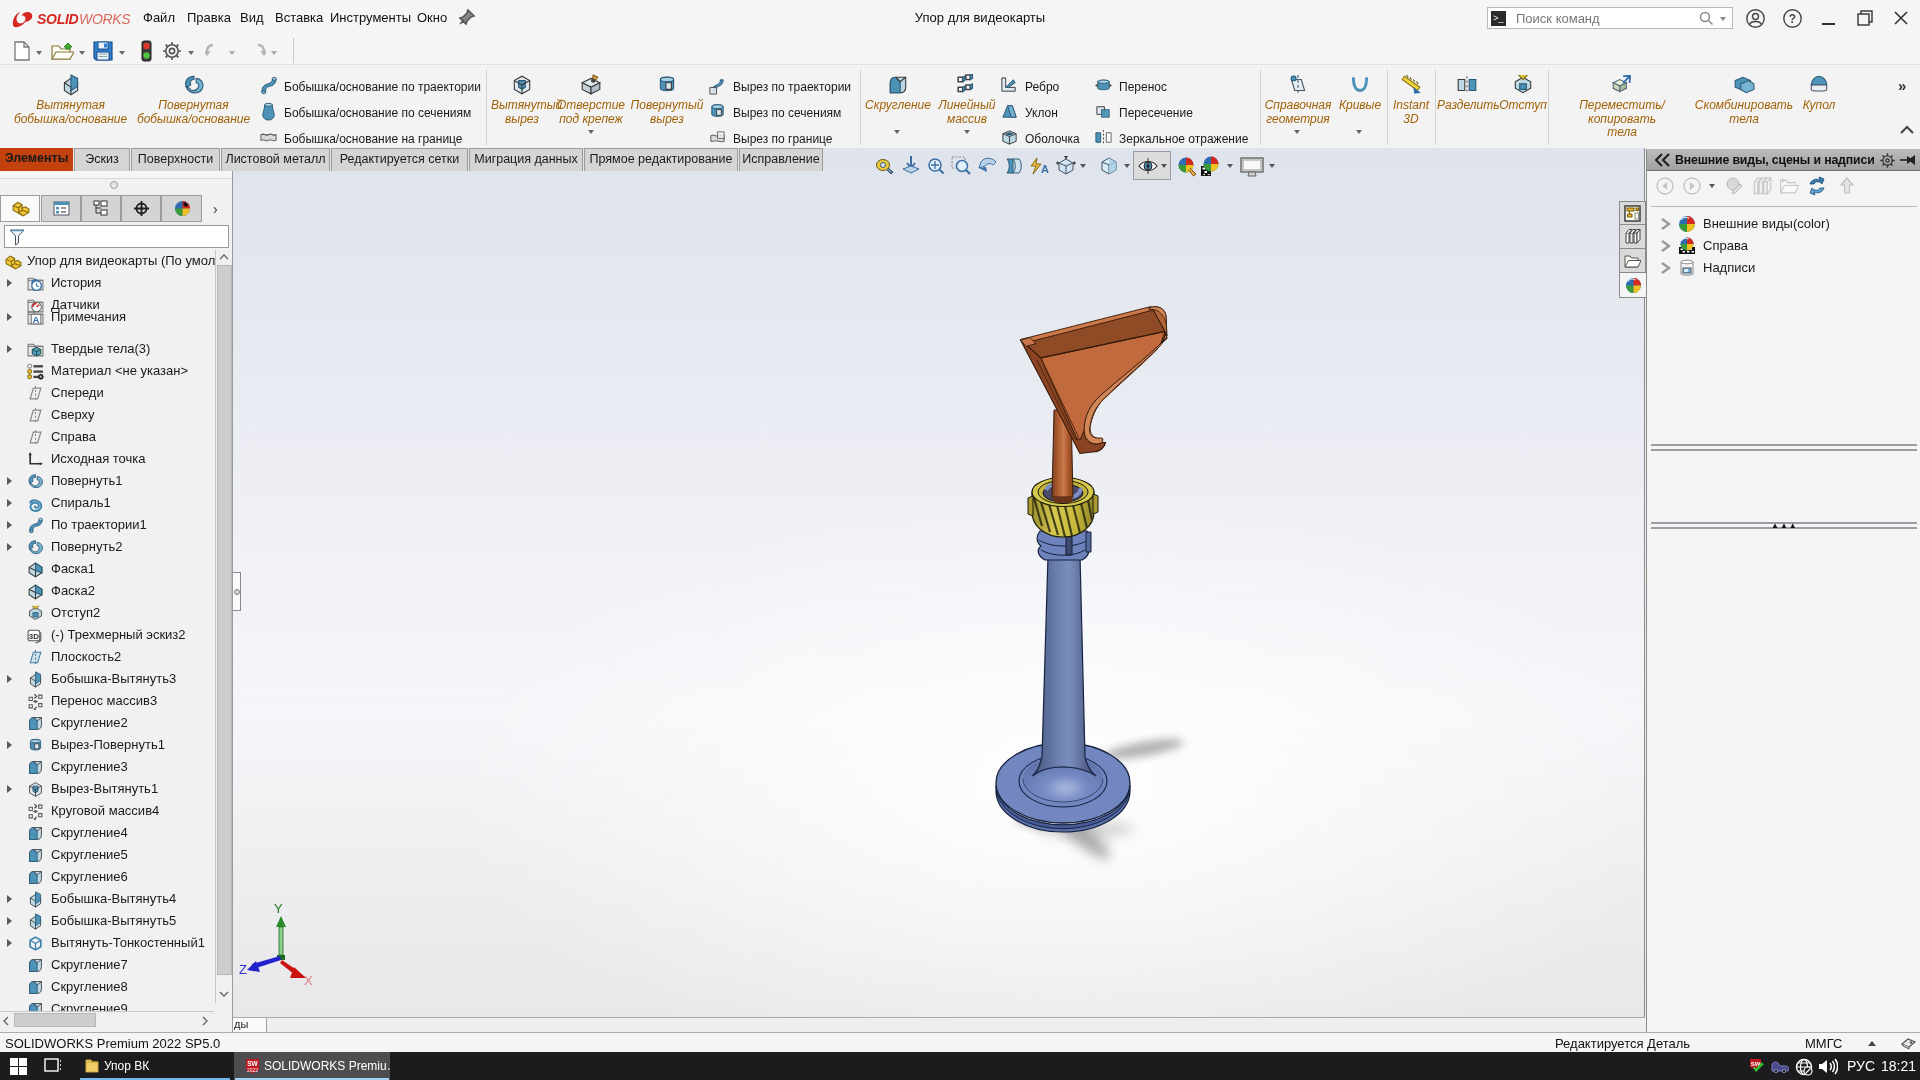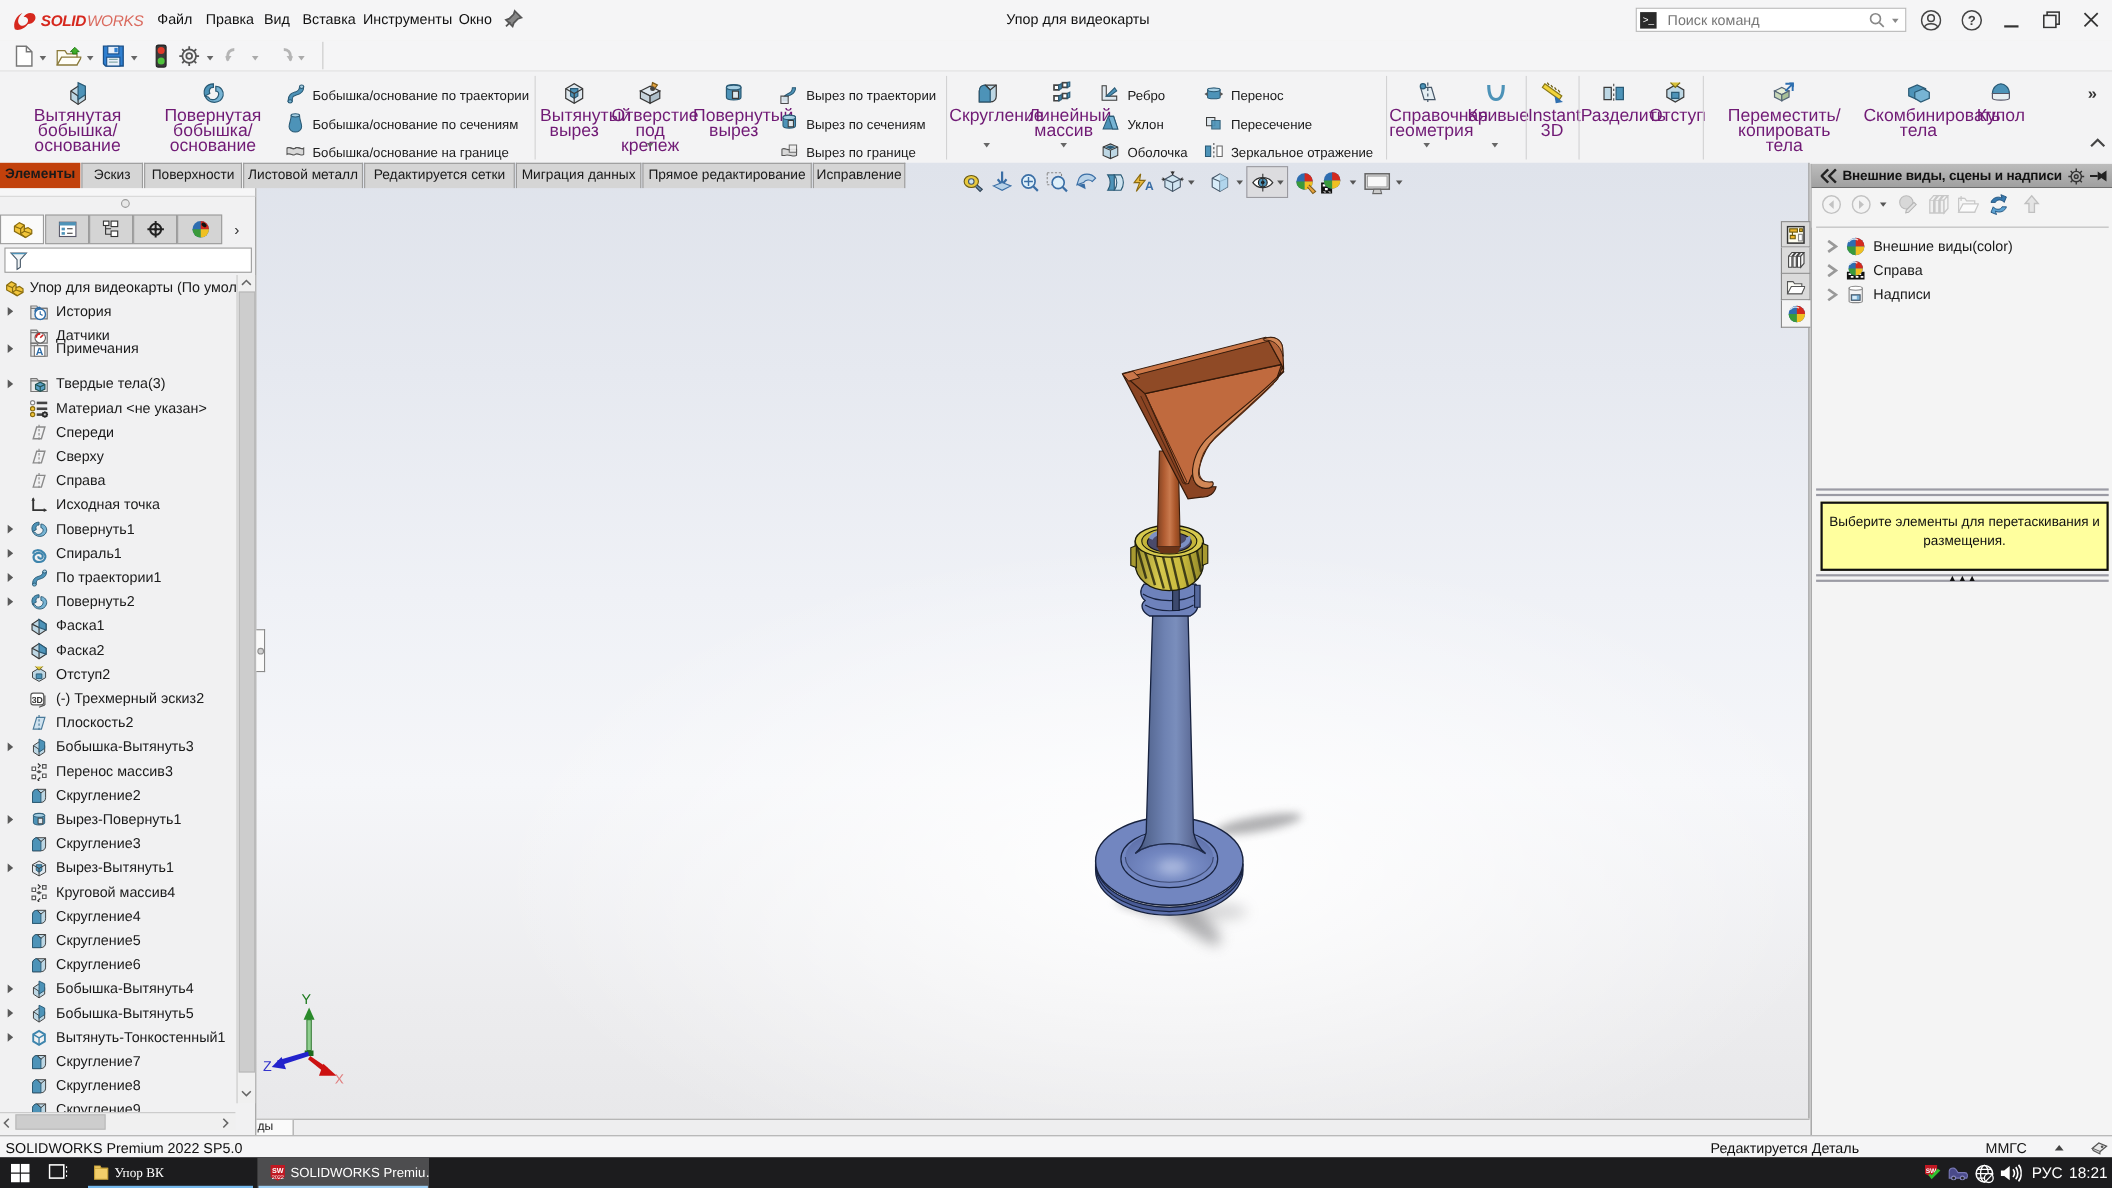--- a/index.html
+++ b/index.html
@@ -11,21 +11,21 @@
 #apptitle{position:absolute;top:10px;left:860px;width:240px;text-align:center;font-size:13px;color:#111;}
 #searchbox{position:absolute;left:1487px;top:7px;width:246px;height:22px;background:#fff;border:1px solid #b8b8b8;}
 #searchbox .ph{position:absolute;left:28px;top:3px;font-size:13px;color:#777;}
 
 #quickbar{position:absolute;left:0;top:37px;width:1920px;height:27px;background:#f5f5f6;}
 .qsep{position:absolute;top:1px;height:25px;width:1px;background:#c9c9c9;}
 .caret{width:0;height:0;border-left:3.5px solid transparent;border-right:3.5px solid transparent;border-top:4px solid #666;display:inline-block;}
 
 #ribbon{position:absolute;left:0;top:64px;width:1920px;height:84px;background:#f3f3f4;border-top:1px solid #e2e2e2;}
 .rsep{position:absolute;top:4px;height:76px;width:1px;background:#d2d2d3;}
-.rlarge{position:absolute;text-align:center;font-size:16px;color:#701a75;line-height:13.5px;}
+.rlarge{position:absolute;text-align:center;font-size:12px;color:#a16207;line-height:13.5px;font-style:italic;}
 .rlarge svg{display:block;margin:0 auto 3px;}
 .rsmall{position:absolute;font-size:12px;color:#1a1a1a;white-space:nowrap;}
 .rsmall svg{vertical-align:-4px;margin-right:6px;}
 
 #tabrow{position:absolute;left:0;top:148px;width:830px;height:23px;z-index:10;}
 .ctab{position:absolute;top:0;height:23px;background:#d5d5d5;border:1px solid #9c9c9c;border-bottom:none;font-size:12.5px;color:#1a1a1a;text-align:center;line-height:21px;white-space:nowrap;overflow:hidden;}
 .ctab.active{background:#c2410c;border:none;font-weight:bold;}
 
 #viewport{position:absolute;left:233px;top:148px;width:1412px;height:869px;
  background:radial-gradient(ellipse 1000px 480px at 59% 74%, rgba(255,255,255,.95) 0%, rgba(255,255,255,0) 62%),
@@ -1066,21 +1066,20 @@
       </svg>
       <svg class="abs" style="left:31px;top:2px" width="18" height="18" viewBox="0 0 18 18">
         <path d="M3 3 L15 3 L15 15 C15 16.5 3 16.5 3 15 Z" fill="#f4f4f4" stroke="#888"></path>
         <ellipse cx="9" cy="3" rx="6" ry="1.8" fill="#fff" stroke="#888"></ellipse>
         <rect x="5" y="9" width="8" height="5" fill="#7ab0d4" stroke="#456"></rect>
         <rect x="6" y="10" width="4" height="3" fill="#d8ecf8"></rect>
       </svg>
       <div class="abs" style="left:56px">Надписи</div>
     </div>
   <div class="splitbar" style="top:295px"></div>
-  <div id="hint">Выберите элементы для перетаскивания и<br>размещения.</div>
   <div class="splitbar" style="top:373px"></div>
   <div class="abs" style="left:124px;top:372px;font-size:8px;color:#111;letter-spacing:1px">▲▲▲</div>
 </div>
 
 <div id="statusbar">
   <div class="abs" style="left:5px;top:3px;">SOLIDWORKS Premium 2022 SP5.0</div>
   <div class="abs" style="left:1555px;top:3px;">Редактируется Деталь</div>
   <div class="abs" style="left:1805px;top:3px;">ММГС</div>
   <div class="abs" style="left:1868px;top:8px;width:0;height:0;border-left:4px solid transparent;border-right:4px solid transparent;border-bottom:5px solid #444;"></div>
   <svg class="abs" style="left:1900px;top:2px" width="17" height="16" viewBox="0 0 17 16">
@@ -1091,21 +1090,21 @@
 </div>
 
 <div id="taskbar">
   <svg class="abs" style="left:10px;top:6px" width="17" height="17" viewBox="0 0 17 17">
       <path d="M0 0 L8 0 L8 8 L0 8 Z M9 0 L17 0 L17 8 L9 8 Z M0 9 L8 9 L8 17 L0 17 Z M9 9 L17 9 L17 17 L9 17 Z" fill="#fff"></path>
     </svg>
   <svg class="abs" style="left:44px;top:6px" width="19" height="17" viewBox="0 0 19 17">
       <rect x="1" y="1" width="13" height="12" fill="none" stroke="#fff" stroke-width="1.4"></rect>
       <path d="M16 3 L17 3 M16 7 L17 7 M16 11 L17 11" stroke="#fff" stroke-width="1.6"></path>
     </svg>
-  <div class="tbtab" style="left:79px;width:152px;font-family:Liberation Serif, serif;">
+  <div class="tbtab" style="left:79px;width:152px;">
     <svg class="abs" style="left:6px;top:6px" width="14" height="15" viewBox="0 0 14 15">
         <path d="M1 2 L6 2 L7 4 L13 4 L13 14 L1 14 Z" fill="#f2ce6a" stroke="#caa43a"></path>
         <path d="M1 4 L13 4" stroke="#caa43a"></path>
       </svg>
     <div class="abs" style="left:25px;top:7px;color:#fff;font-size:12px;">Упор ВК</div>
     <div class="abs" style="left:1px;bottom:0;width:150px;height:2px;background:#76b9ed"></div>
   </div>
   <div class="tbtab" style="left:234px;width:156px;background:#4d4d4f;">
     <svg class="abs" style="left:11px;top:6px" width="15" height="16" viewBox="0 0 15 16">
         <path d="M1 1 L14 1 L14 12 L7.5 15.5 L1 12 Z" fill="#c01822"></path>

